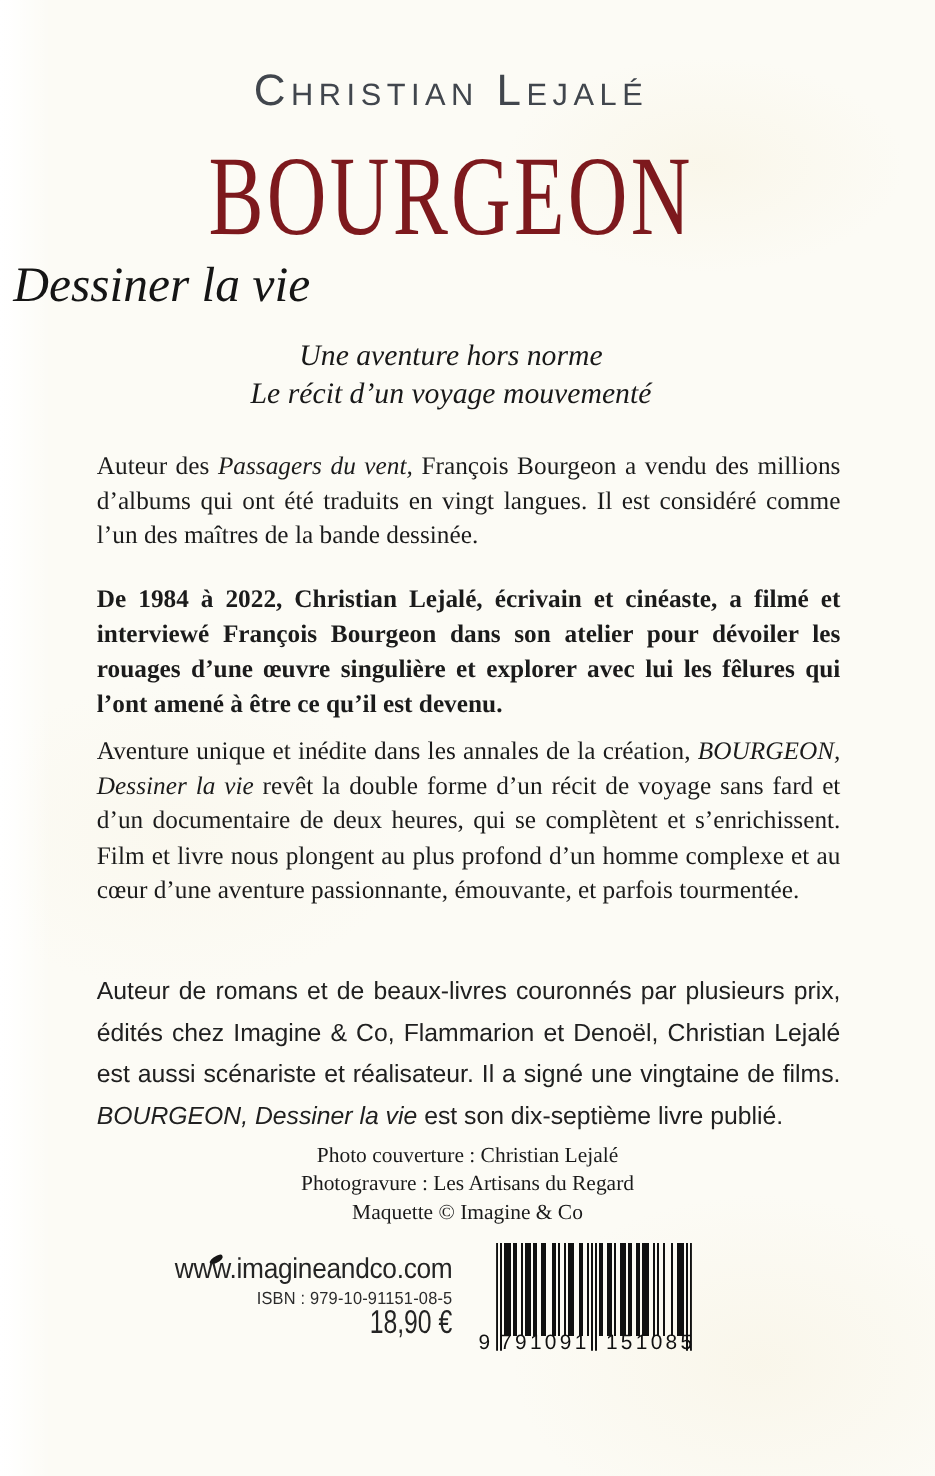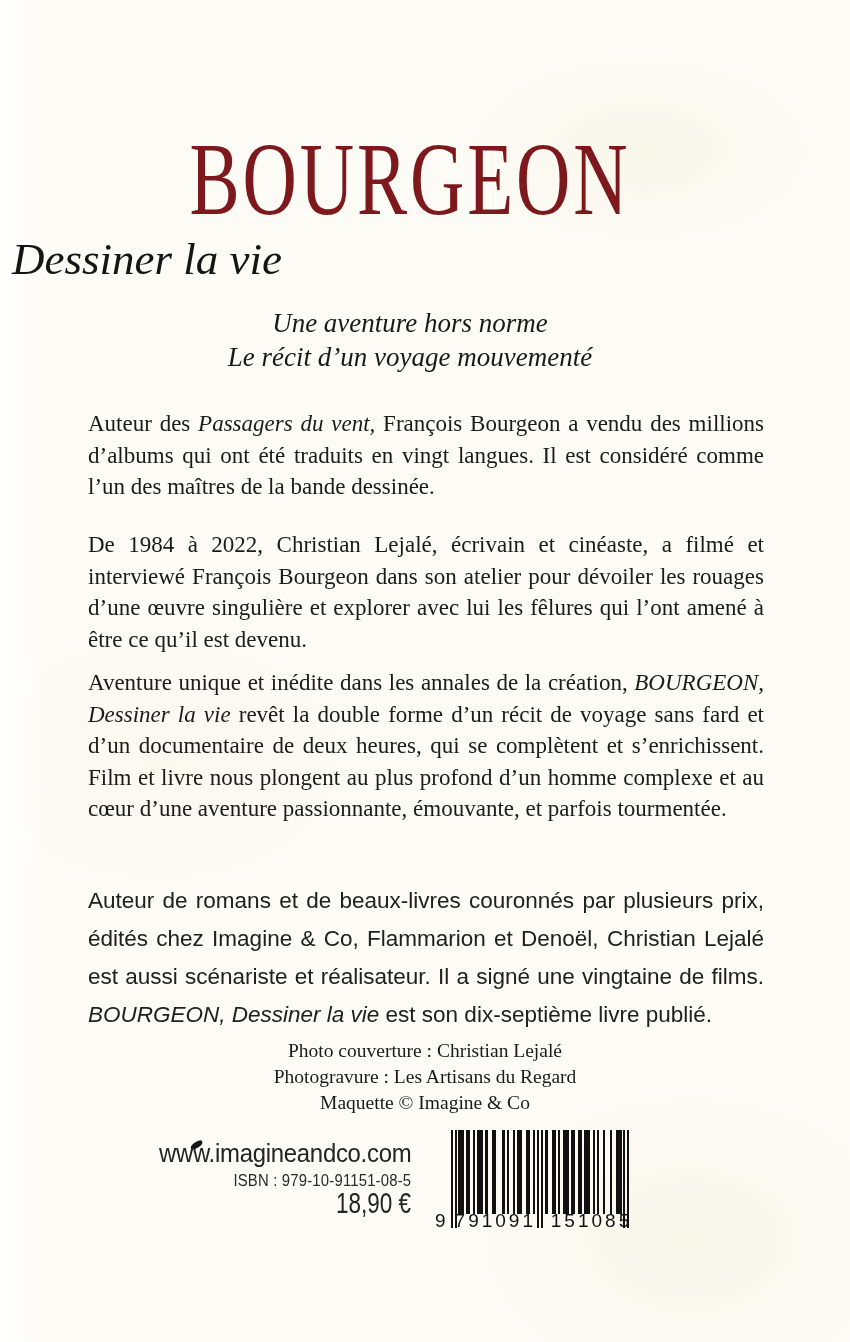--- a/index.html
+++ b/index.html
@@ -43,21 +43,21 @@
     position:absolute;top:306px;left:0;width:820px;text-align:center;
     font-style:italic;font-size:27px;line-height:34px;color:#191919;
   }
   .para{
     position:absolute;left:88px;width:676px;margin:0;
     text-align:justify;
     font-size:23px;line-height:31.5px;color:#1b1b1b;
   }
   .para .it{font-style:italic;}
   #p1{top:408px;}
-  #p2{top:529px;}
+  #p2{top:529px;font-weight:bold;}
   #p3{top:667px;}
   #p4{
     top:882px;
     font-family:"Liberation Sans", sans-serif;
     font-size:22.5px;line-height:38px;color:#202020;
   }
   .credits{
     position:absolute;top:1038px;left:0;width:850px;text-align:center;
     font-size:19.5px;line-height:26px;color:#1a1a1a;
   }
@@ -82,20 +82,21 @@
   }
   .bc-first{left:-2px;}
   .bc-g1{left:17px;width:82px;text-align:right;letter-spacing:3px;}
   .bc-g2{left:105px;width:99px;text-align:center;letter-spacing:3px;}
 </style>
 </head>
 <body>
 
 <div class="page">
 
+  <div class="author">Christian Lejalé</div>
 
   <h1 class="title">BOURGEON</h1>
 
   <div class="subtitle">Dessiner la vie</div>
 
   <div class="tagline">
     <div>Une aventure hors norme</div>
     <div>Le récit d’un voyage mouvementé</div>
   </div>
 

